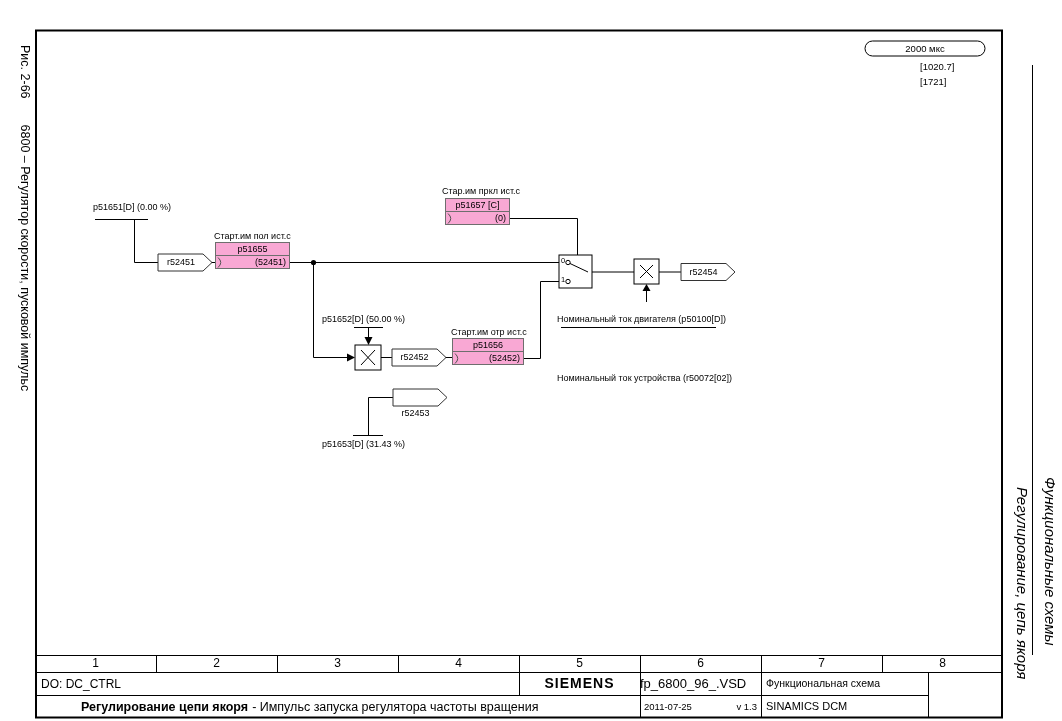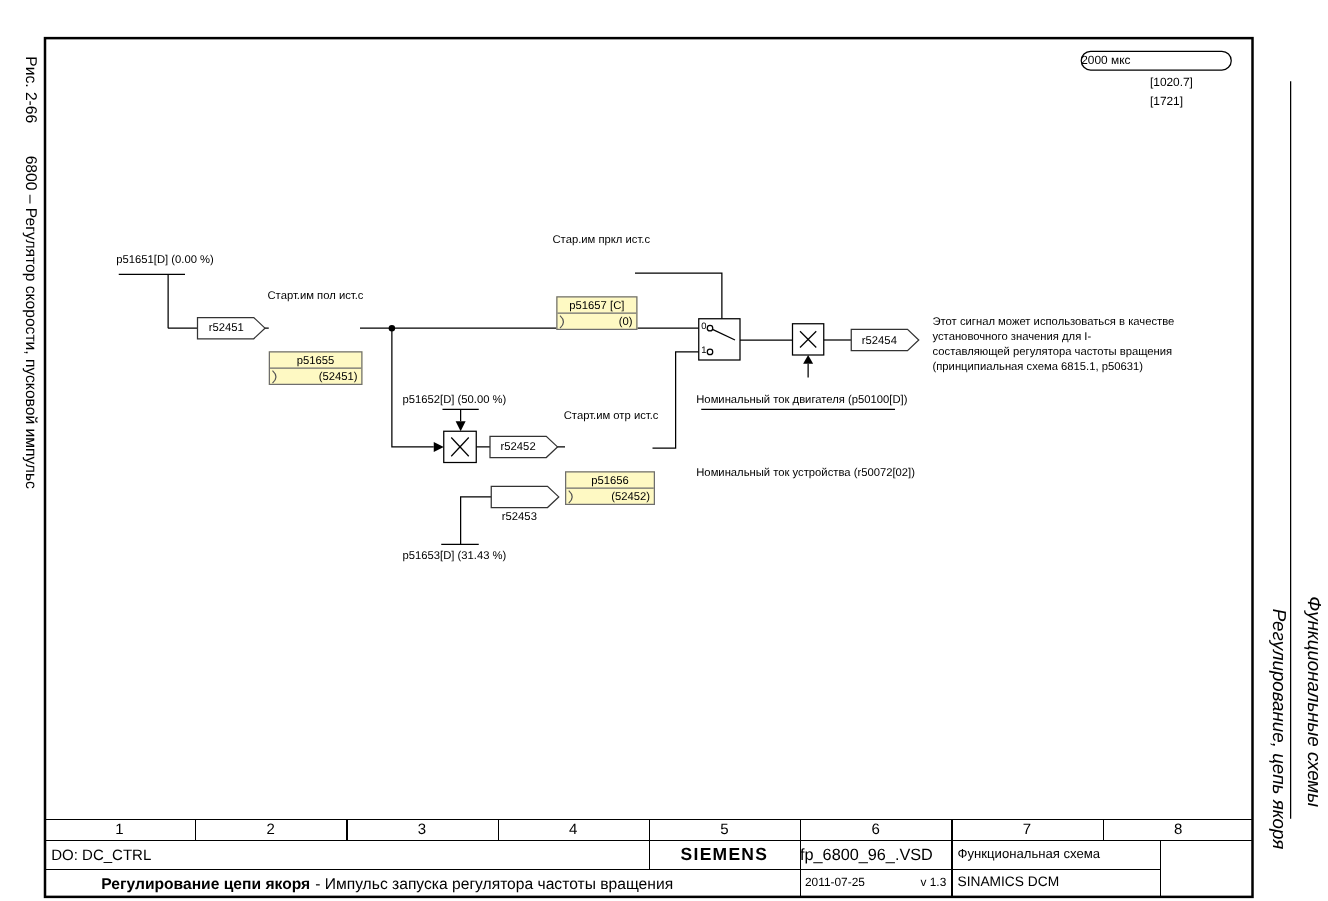--- a/index.html
+++ b/index.html
@@ -2,21 +2,21 @@
 <html><head>
 <meta charset="utf-8">
 <style>
   html,body{margin:0;padding:0;background:#fff;}
   .sheet{position:relative;width:1062px;height:721px;background:#fff;overflow:hidden;
          font-family:"Liberation Sans",sans-serif;color:#000;}
   .abs{position:absolute;}
   svg.overlay{position:absolute;left:0;top:0;}
   .lbl{position:absolute;font-size:9px;line-height:11px;white-space:nowrap;}
   .conn-lbl{position:absolute;font-size:9px;text-align:center;white-space:nowrap;}
-  .bico{position:absolute;border:1px solid #6e6e6e;background:#fef9c3;font-size:9px;margin-top:39px;}
+  .bico{position:absolute;border:1px solid #6e6e6e;background:#f9a8d4;font-size:9px;}
   .bico .row1{height:12px;line-height:12px;text-align:center;border-bottom:1px solid #6e6e6e;}
   .bico .row2{height:12px;line-height:12px;text-align:right;padding-right:3px;position:relative;}
   .bico .chev{position:absolute;left:1px;top:1px;}
   .vtext{position:absolute;transform-origin:0 0;transform:rotate(90deg);white-space:nowrap;}
   .note-line{font-size:9px;line-height:12px;white-space:nowrap;}
   .swlbl{position:absolute;font-size:7.5px;line-height:8px;}
   .ftr-num{position:absolute;top:655px;height:17px;line-height:17px;width:121px;
            text-align:center;font-size:12px;}
   .frac{position:absolute;font-size:9px;line-height:10px;white-space:nowrap;}
 </style>
@@ -110,21 +110,21 @@
       <polygon points="642.5,291 650.5,291 646.5,284"></polygon>
     </g>
   </svg>
 
   <div class="vtext" style="left:32px;top:45px;font-size:12.5px;">
     <span>Рис. 2-66</span><span style="display:inline-block;width:26px;"></span><span>6800 – Регулятор скорости, пусковой импульс</span>
   </div>
   <div class="vtext" style="left:1059px;top:477px;font-size:15px;font-style:italic;">Функциональные схемы</div>
   <div class="vtext" style="left:1031px;top:487px;font-size:15px;font-style:italic;">Регулирование, цепь якоря</div>
 
-  <div class="abs" style="left:865px;top:43px;width:120px;font-size:9.5px;line-height:11px;">2000 мкс</div>
+  <div class="abs" style="left:865px;top:43px;width:120px;text-align:center;font-size:9.5px;line-height:11px;">2000 мкс</div>
   <div class="abs" style="left:920px;top:61px;font-size:9.5px;">[1020.7]</div>
   <div class="abs" style="left:920px;top:76px;font-size:9.5px;">[1721]</div>
 
   <div class="lbl" style="left:93px;top:202px;">p51651[D] (0.00 %)</div>
   <div class="conn-lbl" style="left:158px;top:254px;width:46px;line-height:17px;">r52451</div>
 
   <div class="lbl" style="left:214px;top:231px;">Старт.им пол ист.с</div>
   <div class="bico" style="left:215px;top:242px;width:73px;">
     <div class="row1">p51655</div>
     <div class="row2">
@@ -161,26 +161,20 @@
   </div>
 
   <div class="swlbl" style="left:561px;top:257px;">0</div>
   <div class="swlbl" style="left:561px;top:276px;">1</div>
 
   <div class="conn-lbl" style="left:681px;top:263px;width:45px;line-height:18px;">r52454</div>
 
   <div class="frac" style="left:557px;top:314px;">Номинальный ток двигателя (p50100[D])</div>
   <div class="frac" style="left:557px;top:331px;margin-top:42px;">Номинальный ток устройства (r50072[02])</div>
 
-  <div class="abs" style="left:746px;top:251px;">
-    <div class="note-line">Этот сигнал может использоваться в качестве</div>
-    <div class="note-line">установочного значения для I-</div>
-    <div class="note-line">составляющей регулятора частоты вращения</div>
-    <div class="note-line">(принципиальная схема 6815.1, p50631)</div>
-  </div>
 
   <div class="conn-lbl" style="left:393px;top:389px;width:45px;line-height:17px;margin-top:16px;">r52453</div>
   <div class="lbl" style="left:322px;top:439px;">p51653[D] (31.43 %)</div>
 
   <div class="ftr-num" style="left:35px;">1</div>
   <div class="ftr-num" style="left:156px;">2</div>
   <div class="ftr-num" style="left:277px;">3</div>
   <div class="ftr-num" style="left:398px;">4</div>
   <div class="ftr-num" style="left:519px;">5</div>
   <div class="ftr-num" style="left:640px;">6</div>

